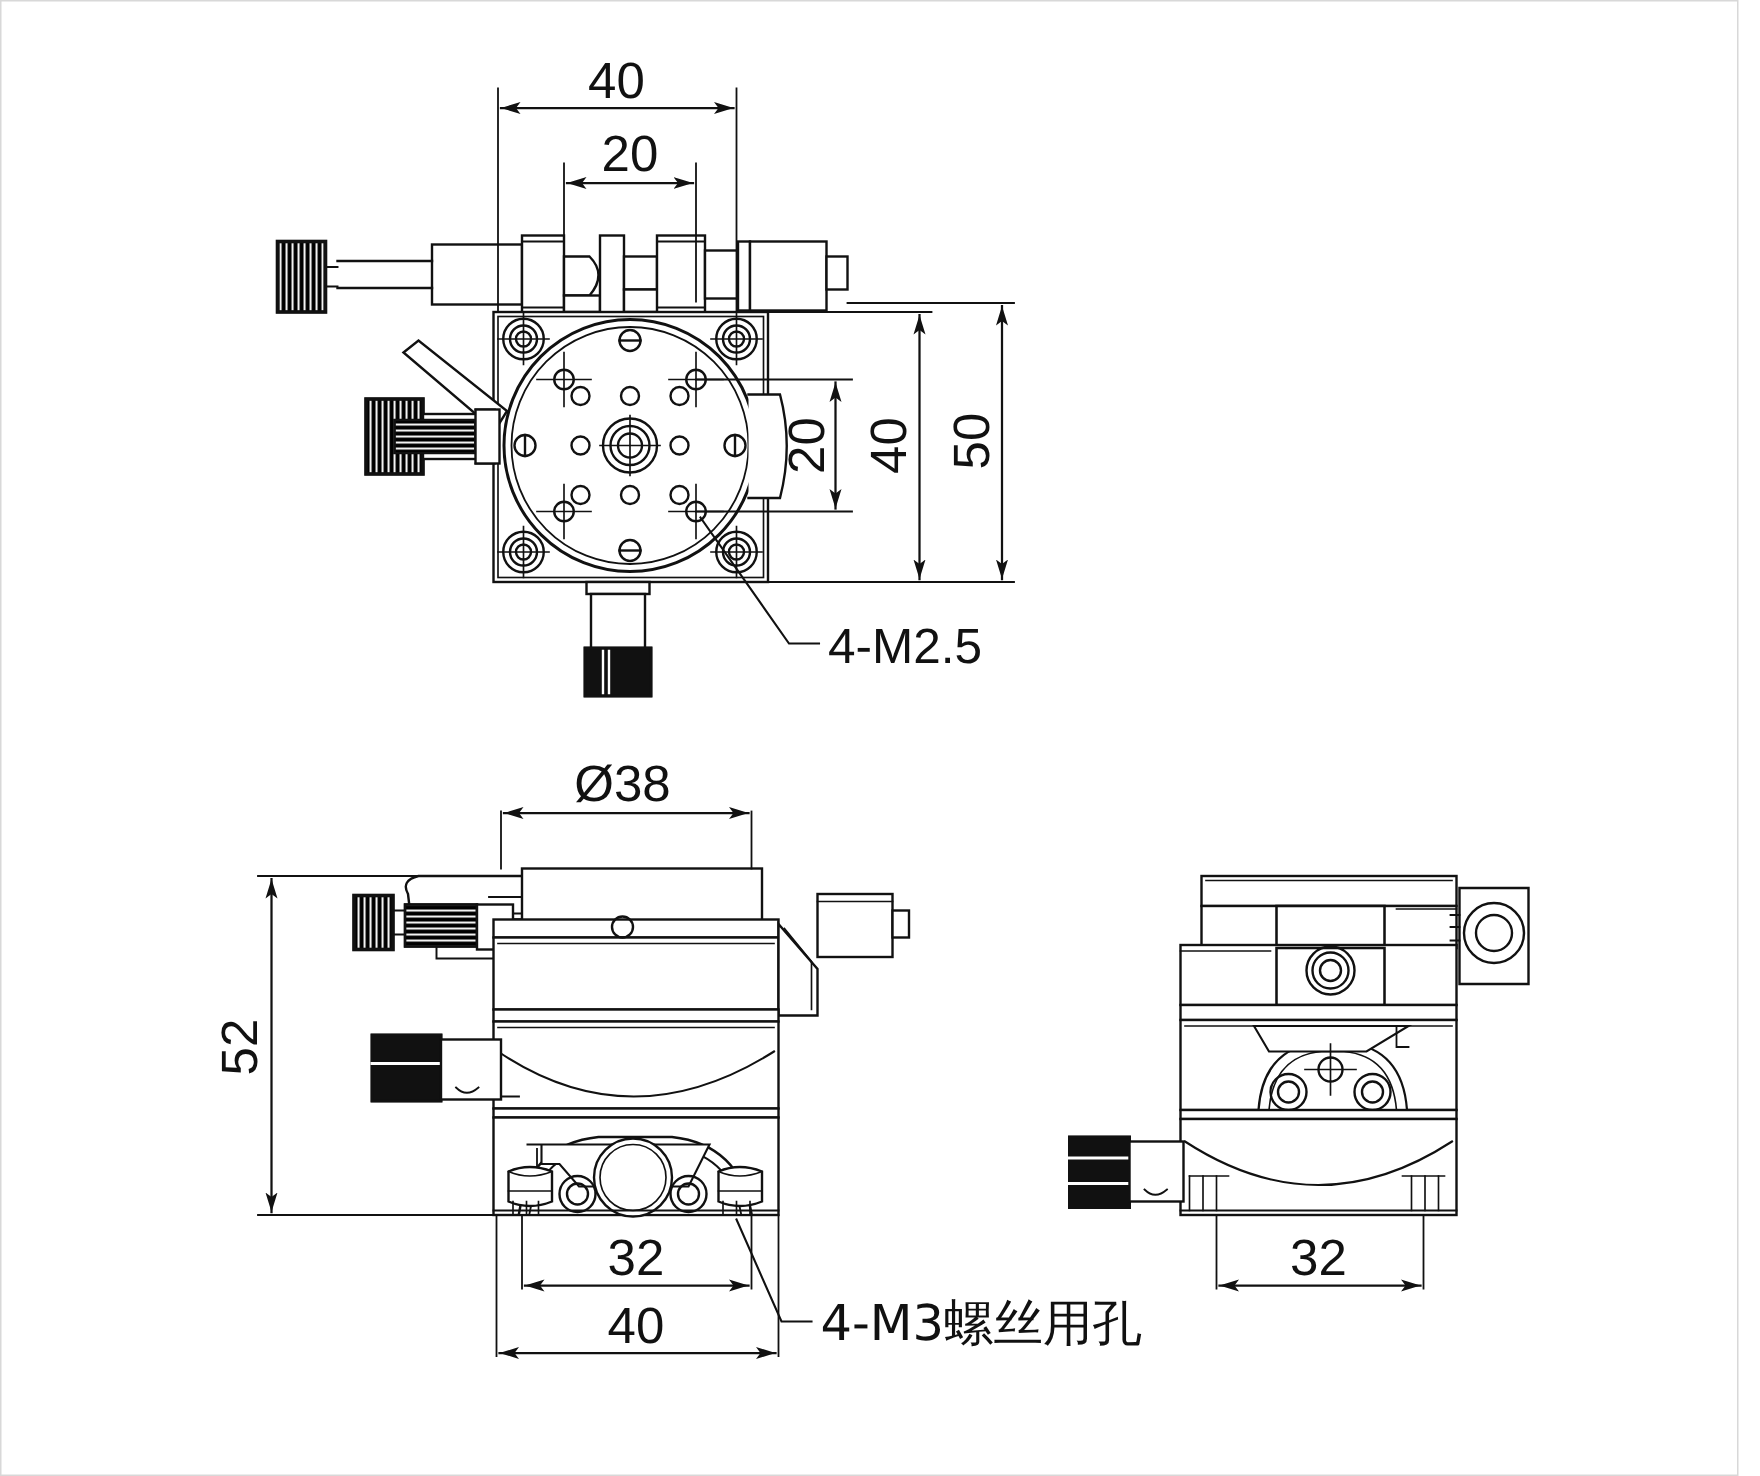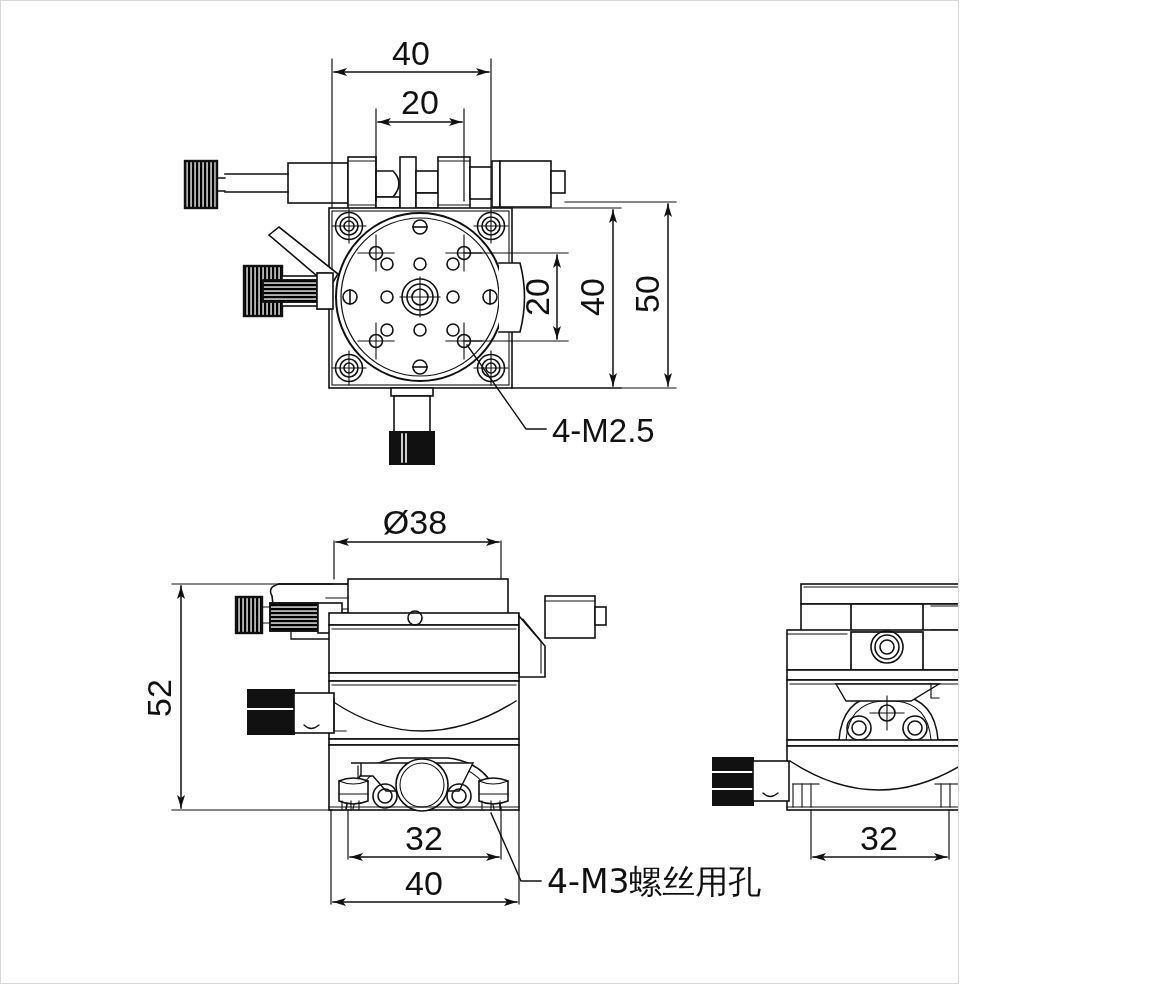--- a/index.html
+++ b/index.html
@@ -5,21 +5,21 @@
   html, body {
     margin: 0;
     padding: 0;
     background: #ffffff;
   }
   body {
     font-family: "Liberation Sans", sans-serif;
   }
   #page {
     position: relative;
-    width: 959px;
+    width: 1159px;
     height: 984px;
     background: #ffffff;
     border: 1px solid #d8d8d8;
     box-sizing: border-box;
     overflow: hidden;
   }
   #drawing {
     position: absolute;
     left: 0;
     top: 0;

